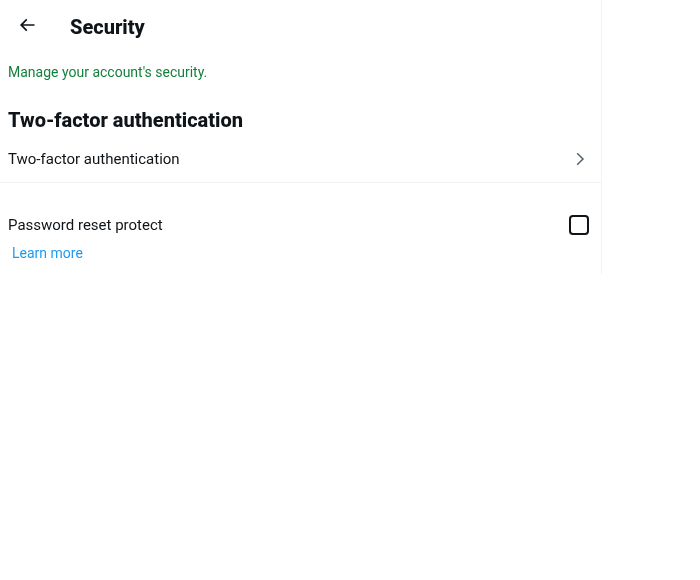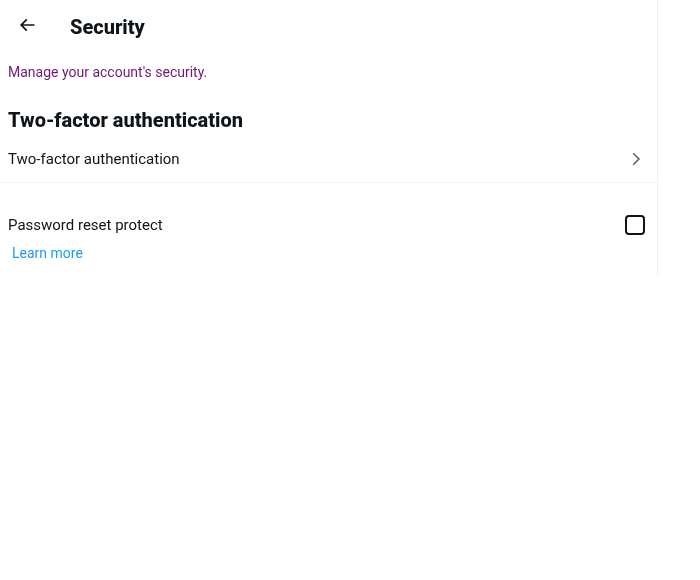--- a/index.html
+++ b/index.html
@@ -9,21 +9,21 @@
     }
     body {
       font-family: -apple-system, BlinkMacSystemFont, "Segoe UI", Roboto, Helvetica, Arial, sans-serif;
       background: #ffffff;
       color: #0f1419;
       width: 700px;
       height: 580px;
       overflow: hidden;
     }
     .container {
-      width: 658px;
+      width: 602px;
       border-right: 1px solid #eff3f4;
     }
     .header {
       display: flex;
       align-items: center;
       padding: 10px 16px 10px 10px;
       gap: 26px;
     }
     .back-btn {
       width: 34px;
@@ -40,21 +40,21 @@
       fill: #0f1419;
     }
     .page-title {
       font-size: 20px;
       font-weight: 800;
       color: #0f1419;
     }
     .subtitle {
       padding: 10px 8px 18px 8px;
       font-size: 14px;
-      color: #701a75;
+      color: #15803d;
     }
     .section-title {
       font-size: 20px;
       font-weight: 800;
       padding: 10px 8px 4px 8px;
       color: #0f1419;
     }
     .section-desc {
       padding: 6px 8px 12px 8px;
       font-size: 14px;

